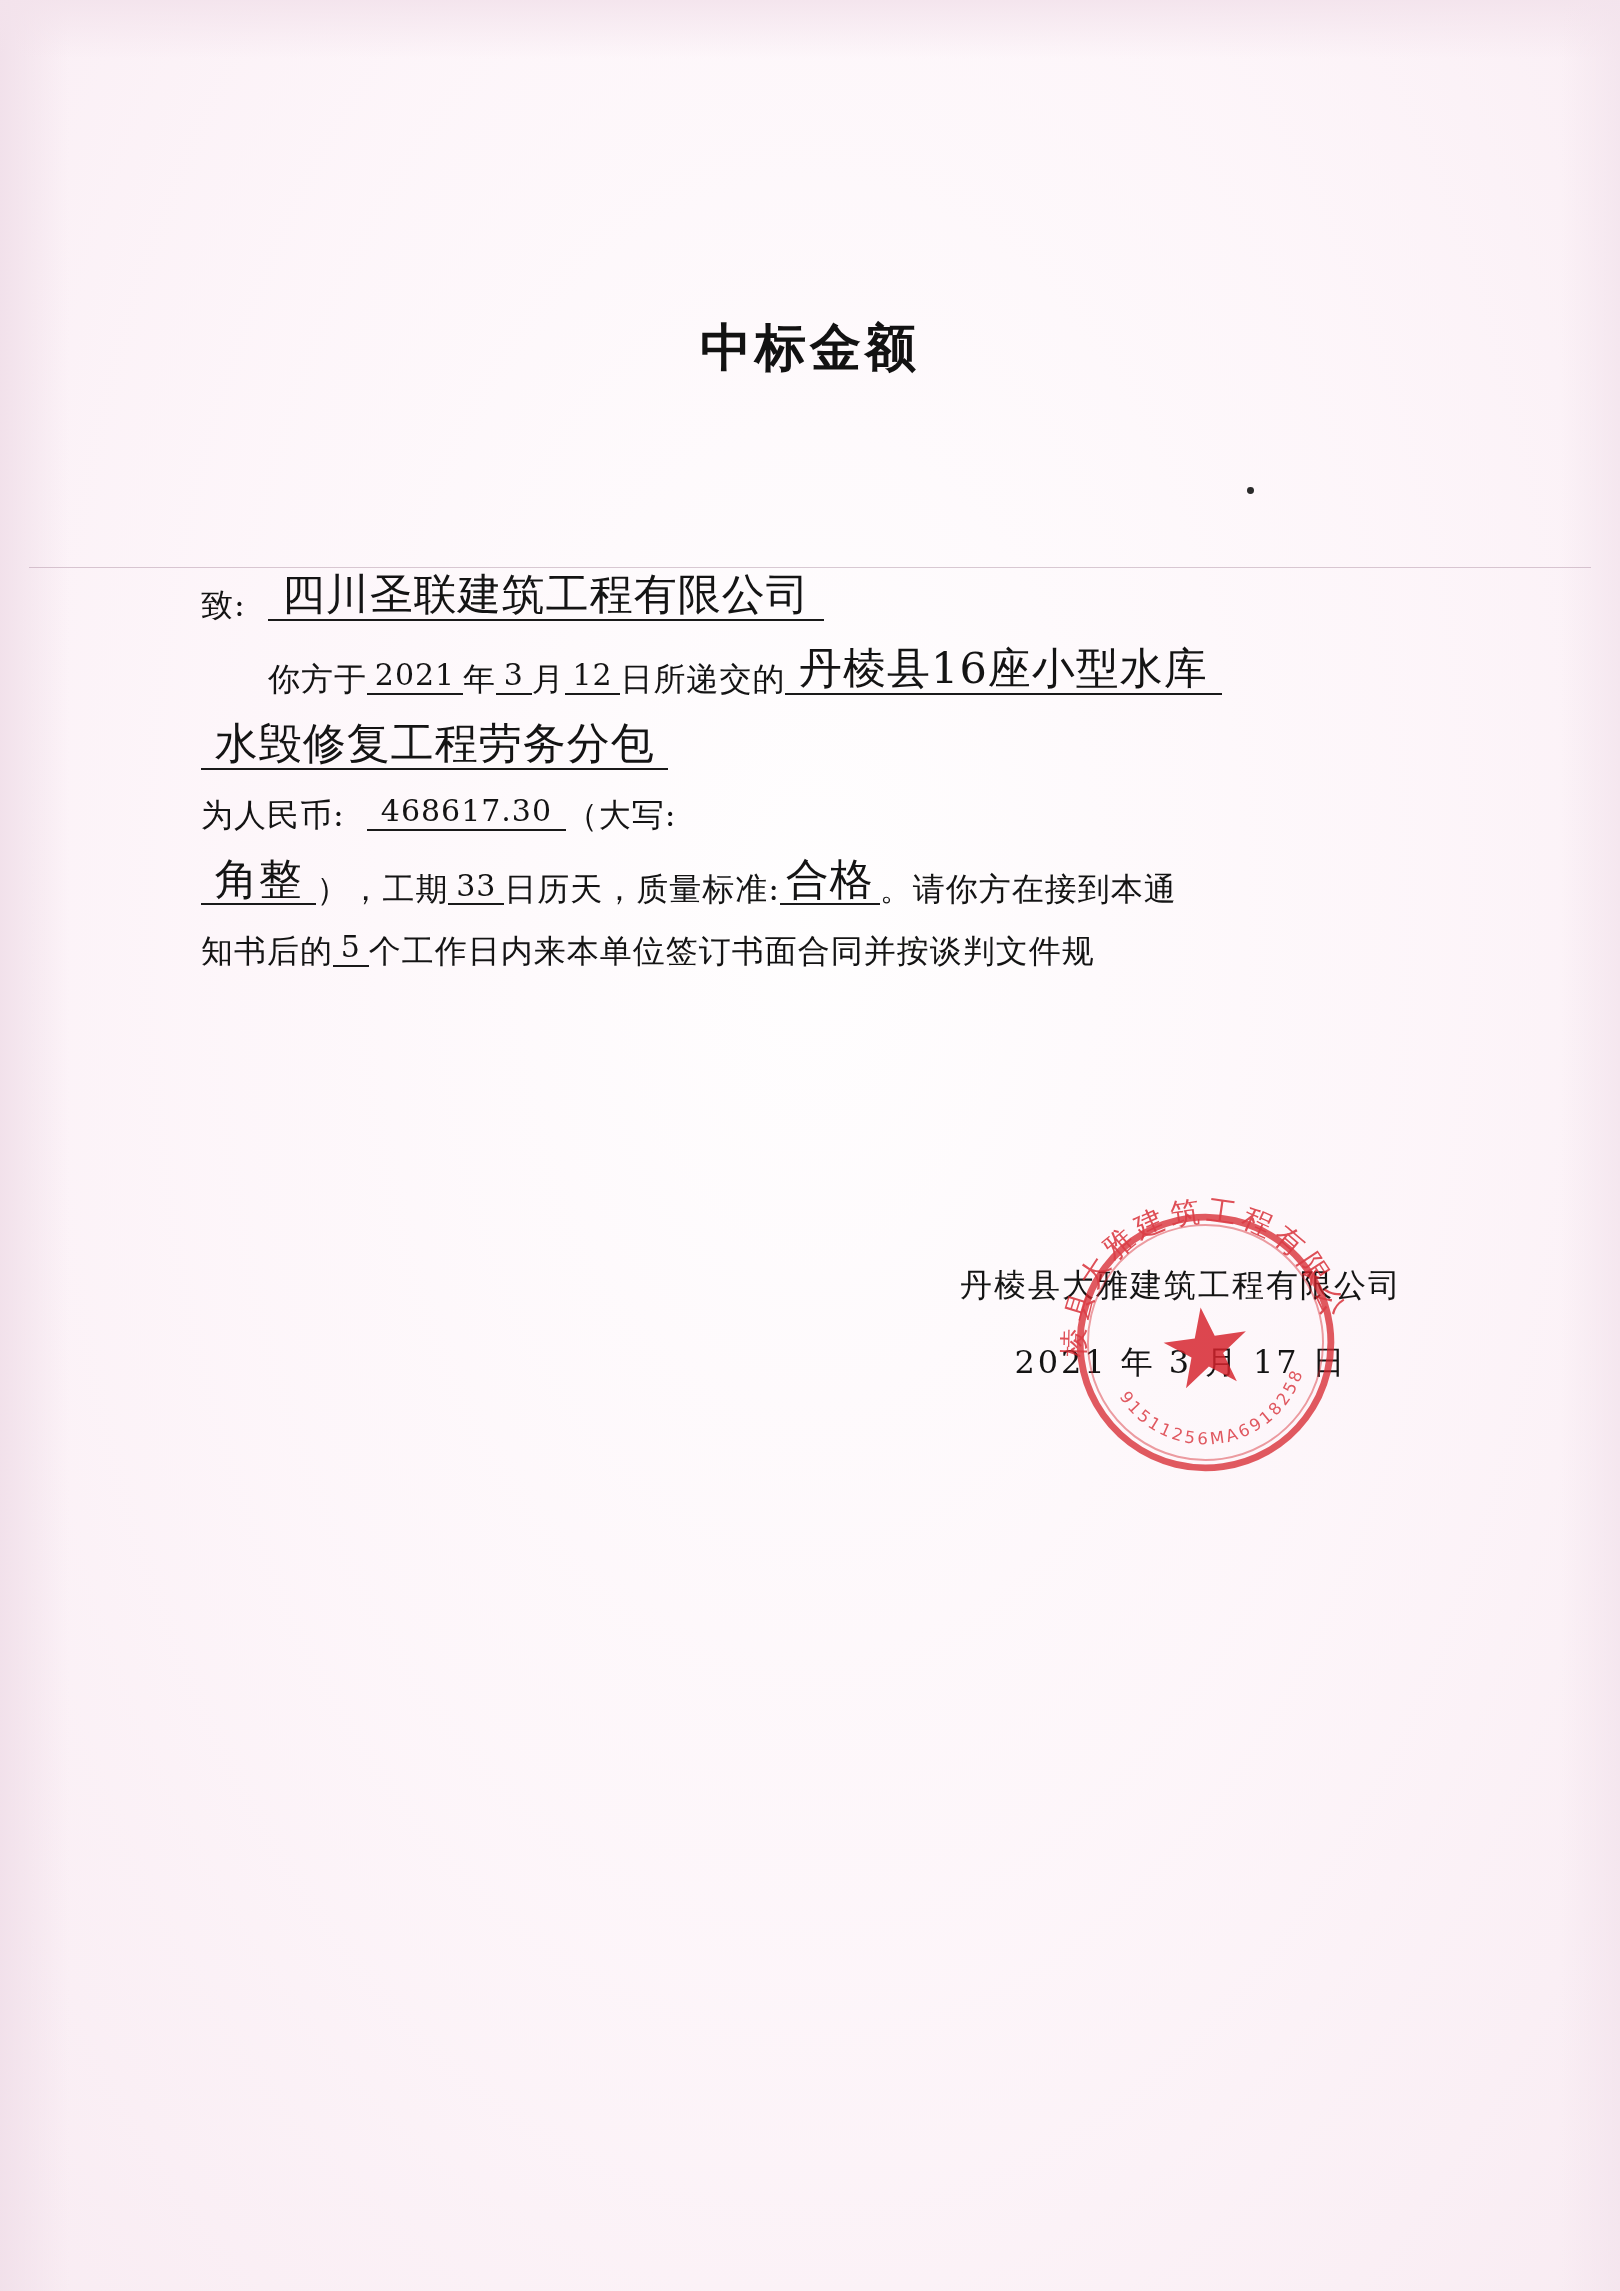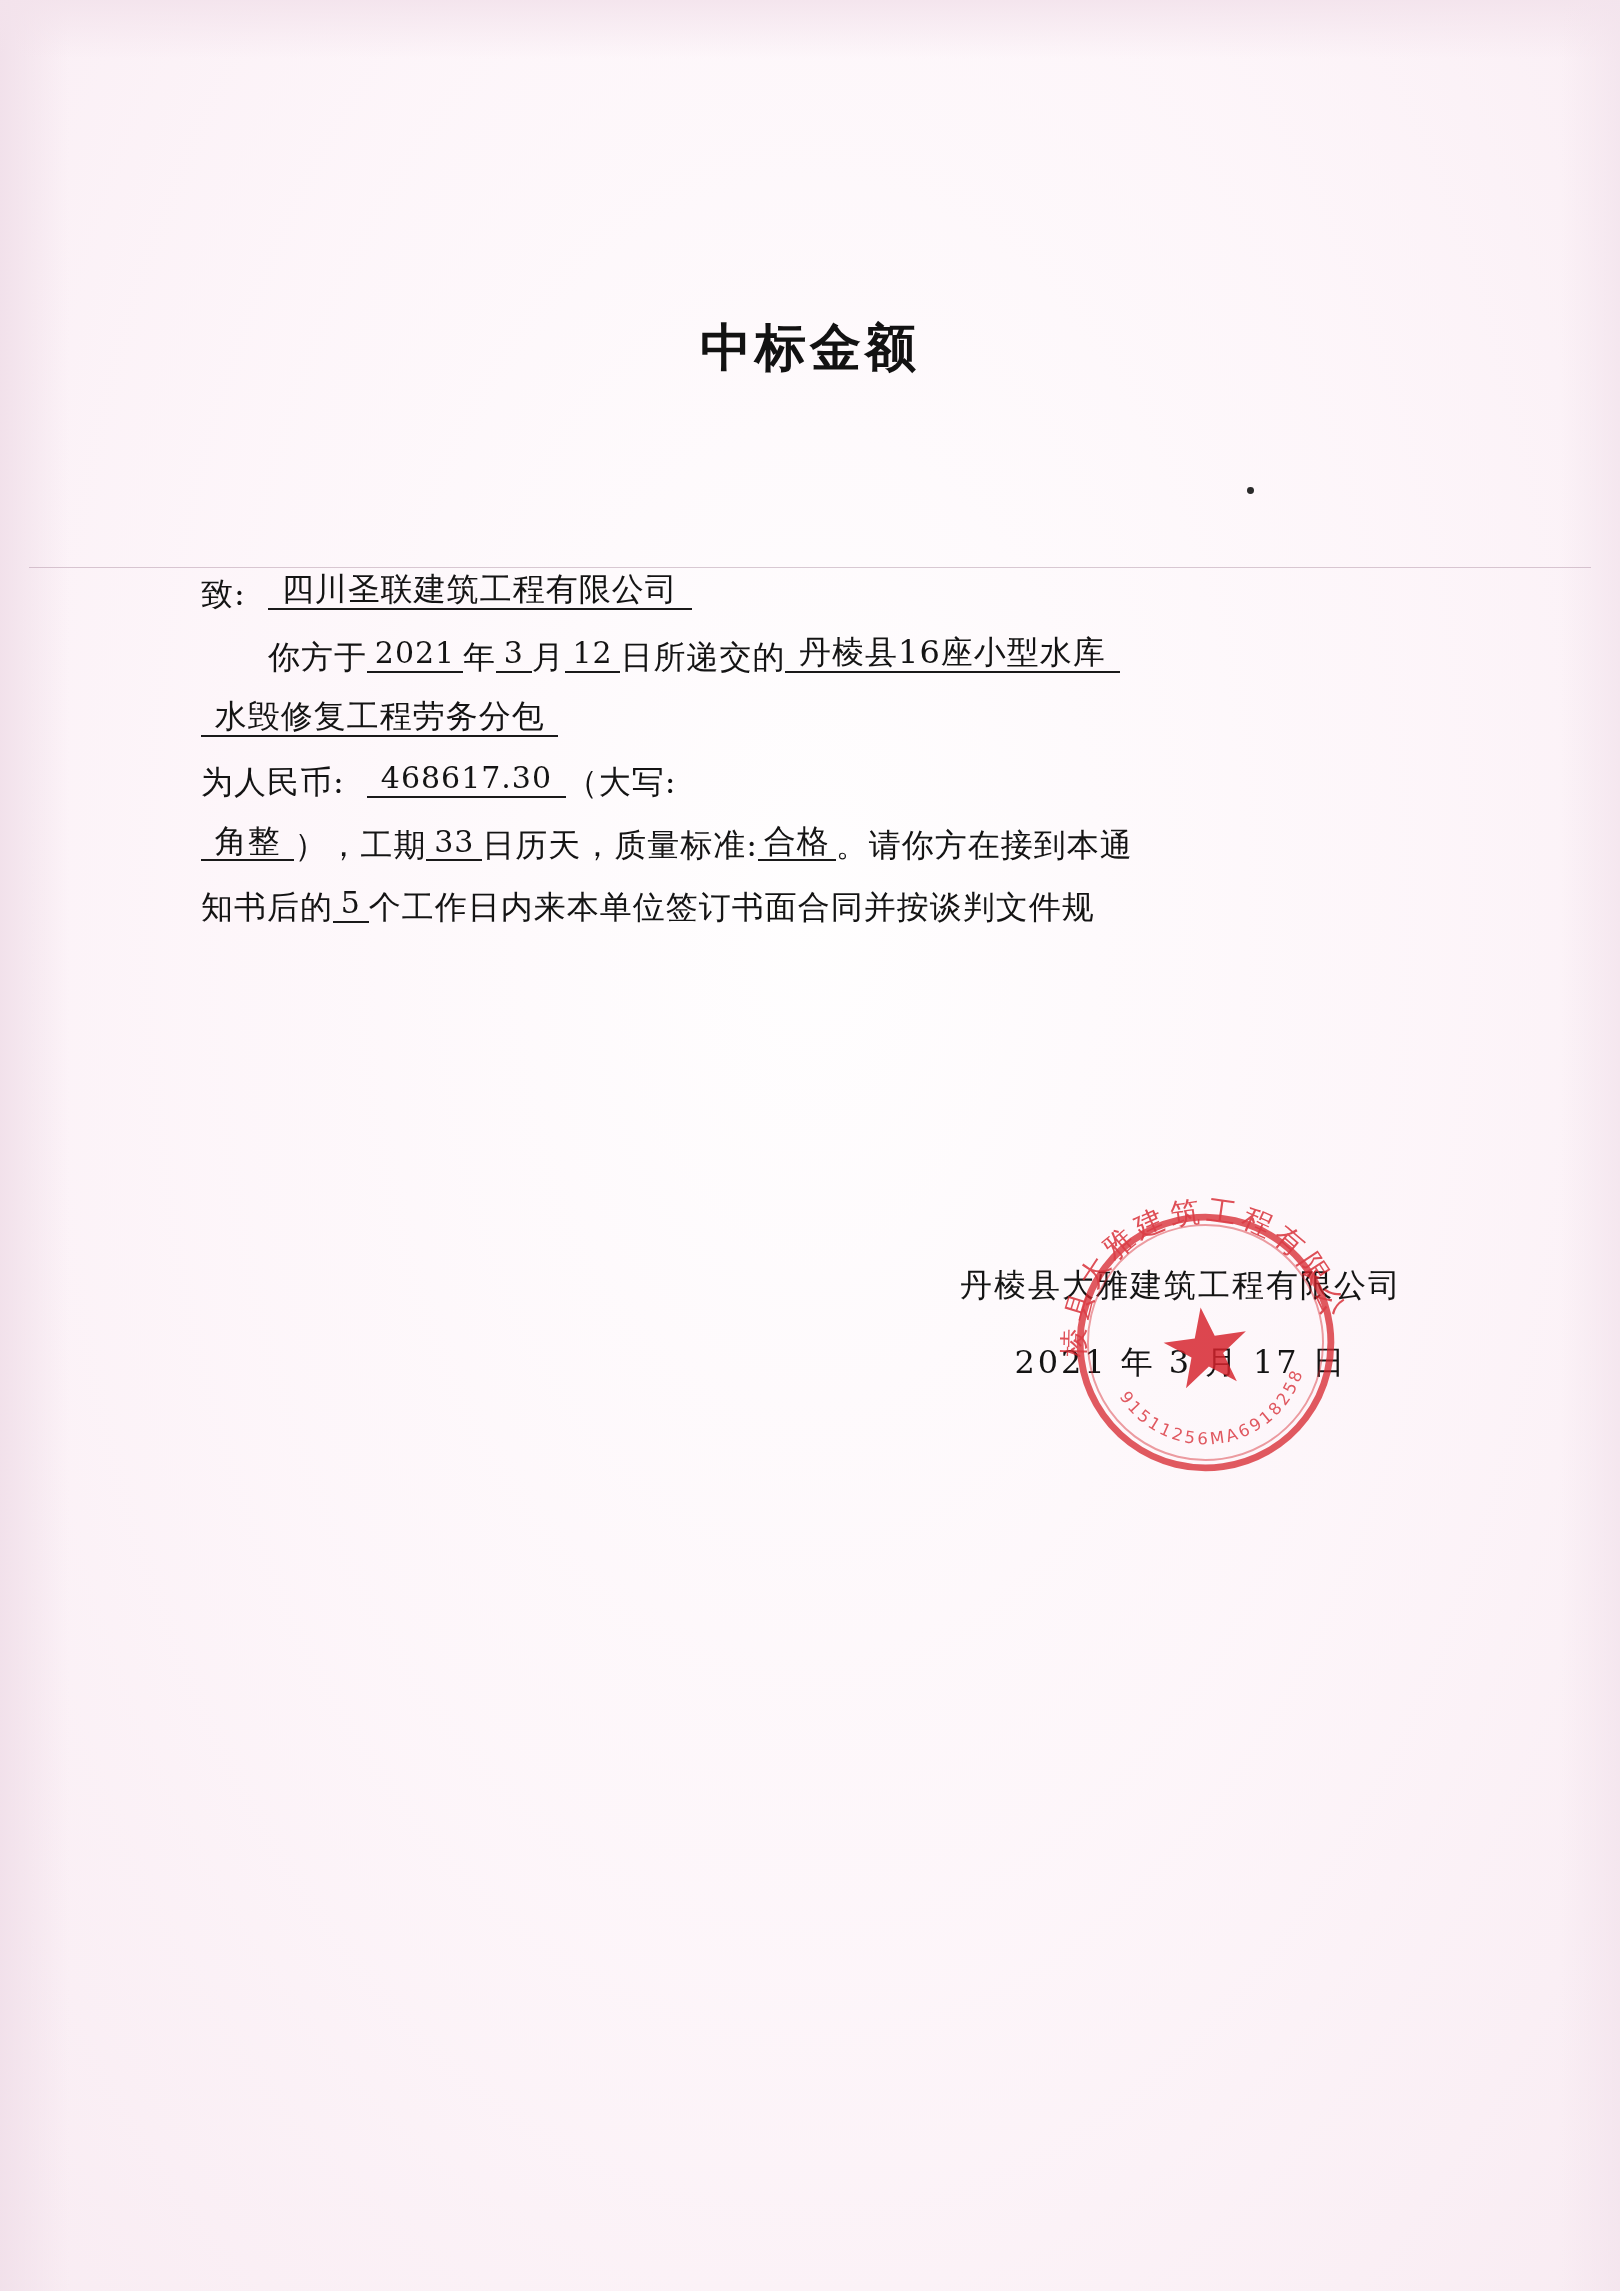--- a/index.html
+++ b/index.html
@@ -94,21 +94,21 @@
   .indent {
     padding-left: 67px;
   }
   .t {
     font-family: "DejaVu Serif", serif;
     font-size: 32px;
     letter-spacing: 1px;
   }
   .u {
     font-family: "DejaVu Serif", serif;
-    font-size: 32px;
+    font-size: 43px;
     letter-spacing: 1px;
     border-bottom: 2px solid #1a1a1a;
     padding: 0 5.9px 2.9px 5.9px;
   }
   .u-num {
     font-family: "DejaVu Serif", serif;
     font-size: 30px;
     letter-spacing: 1px;
     border-bottom: 2px solid #1a1a1a;
     padding: 0 7.8px 2.9px 7.8px;

